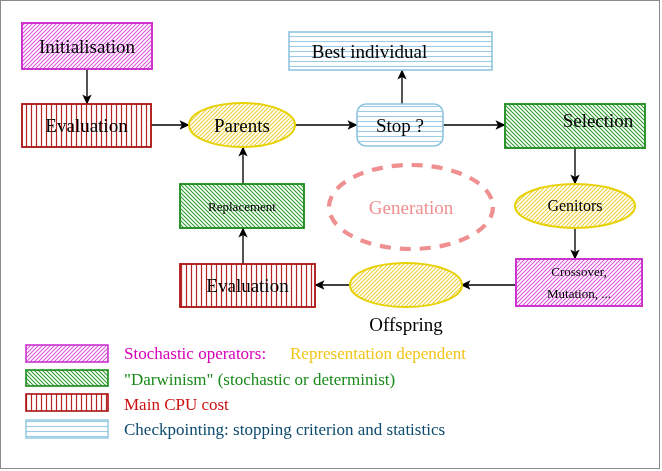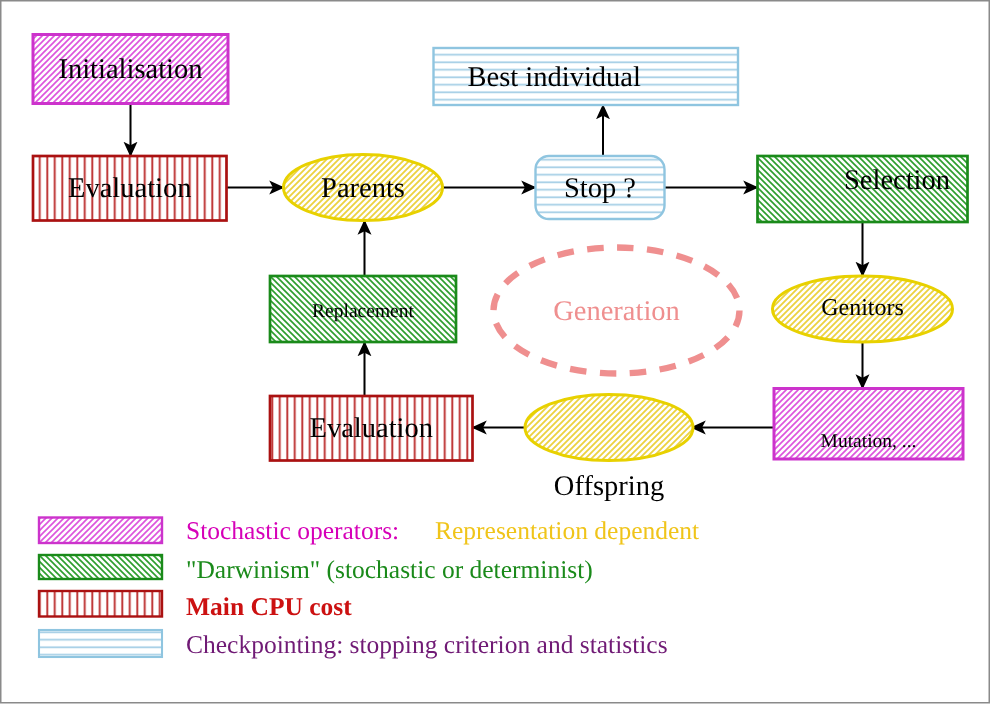--- a/index.html
+++ b/index.html
@@ -52,21 +52,21 @@
   .legend-text {
     position: absolute;
     font-size: 17px;
     white-space: pre;
     line-height: 1.0;
   }
   .lt-magenta { color: #d600b8; }
   .lt-yellow  { color: #f0c419; }
   .lt-green   { color: #1a8a1a; }
   .lt-red     { color: #cc1111; }
-  .lt-blue    { color: #701a75; }
+  .lt-blue    { color: #0c4a6e; }
 </style>
 </head>
 <body>
 
 <div id="canvas">
 
   <svg class="layer" viewBox="0 0 662 471" xmlns="http://www.w3.org/2000/svg">
     <defs>
       <pattern id="hatchMagenta" patternUnits="userSpaceOnUse" width="4" height="4">
         <rect width="4" height="4" fill="#ffffff"></rect>
@@ -160,29 +160,30 @@
   <div class="node-label lbl-lg" style="left:357px; top:104px; width:86px; height:42px;">Stop ?</div>
 
   <div class="node-label lbl-lg" style="left:528px; top:104px; width:140px; height:32px;">Selection</div>
 
   <div class="node-label lbl-sm" style="left:180px; top:184px; width:124px; height:44px;">Replacement</div>
 
   <div class="node-label lbl-gen" style="left:329px; top:185px; width:164px; height:44px;">Generation</div>
 
   <div class="node-label lbl-md" style="left:515px; top:184px; width:120px; height:44px;">Genitors</div>
 
+  <div class="node-label lbl-sm" style="left:516px; top:260px; width:126px; height:22px;">Crossover,</div>
   <div class="node-label lbl-sm" style="left:516px; top:282px; width:126px; height:22px;">Mutation, ...</div>
 
   <div class="node-label lbl-lg" style="left:350px; top:263px; width:112px; height:44px;margin-top:39px;">Offspring</div>
 
   <div class="node-label lbl-lg" style="left:180px; top:264px; width:135px; height:43px;">Evaluation</div>
 
   <div class="legend-text lt-magenta" style="left:124px; top:345px;">Stochastic operators:</div>
   <div class="legend-text lt-yellow" style="left:290px; top:345px;">Representation dependent</div>
 
   <div class="legend-text lt-green" style="left:124px; top:371px;">"Darwinism" (stochastic or determinist)</div>
 
-  <div class="legend-text lt-red" style="left:124px; top:396px;font-weight:bold;">Main CPU cost</div>
+  <div class="legend-text lt-red" style="left:124px; top:396px;">Main CPU cost</div>
 
   <div class="legend-text lt-blue" style="left:124px; top:421px;">Checkpointing: stopping criterion and statistics</div>
 
   <div id="frame"></div>
 </div>
 
 </body></html>

